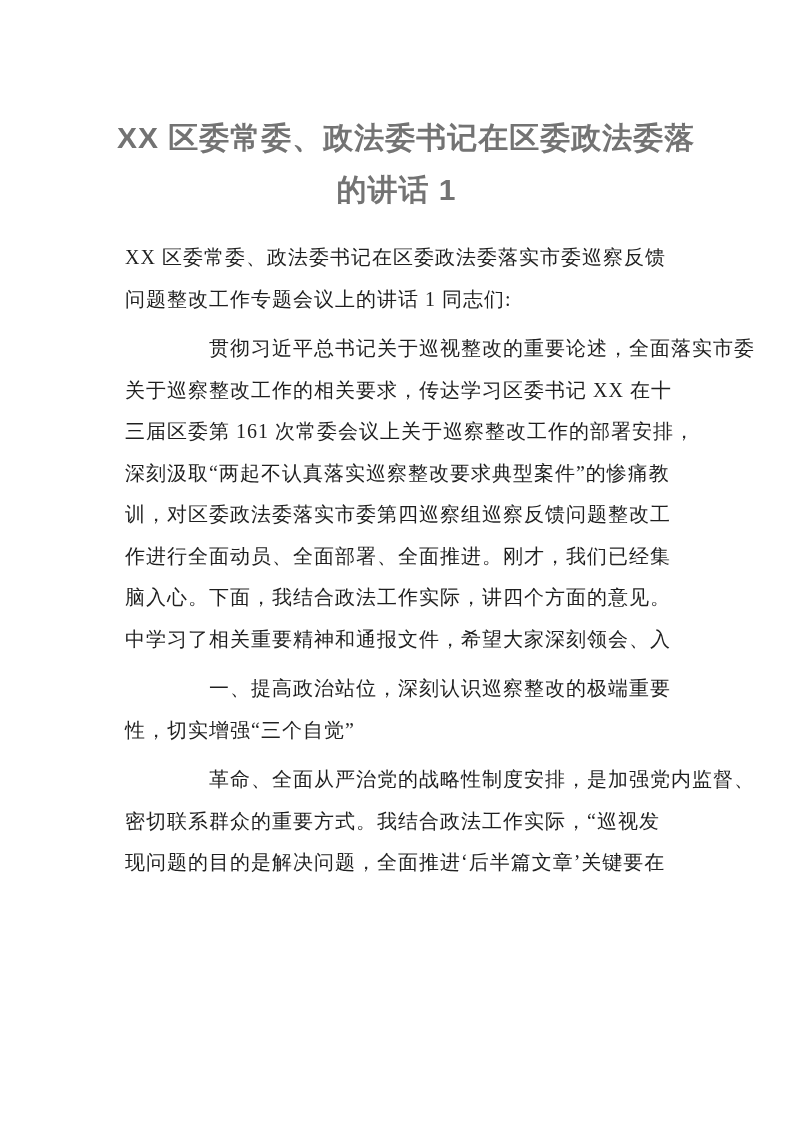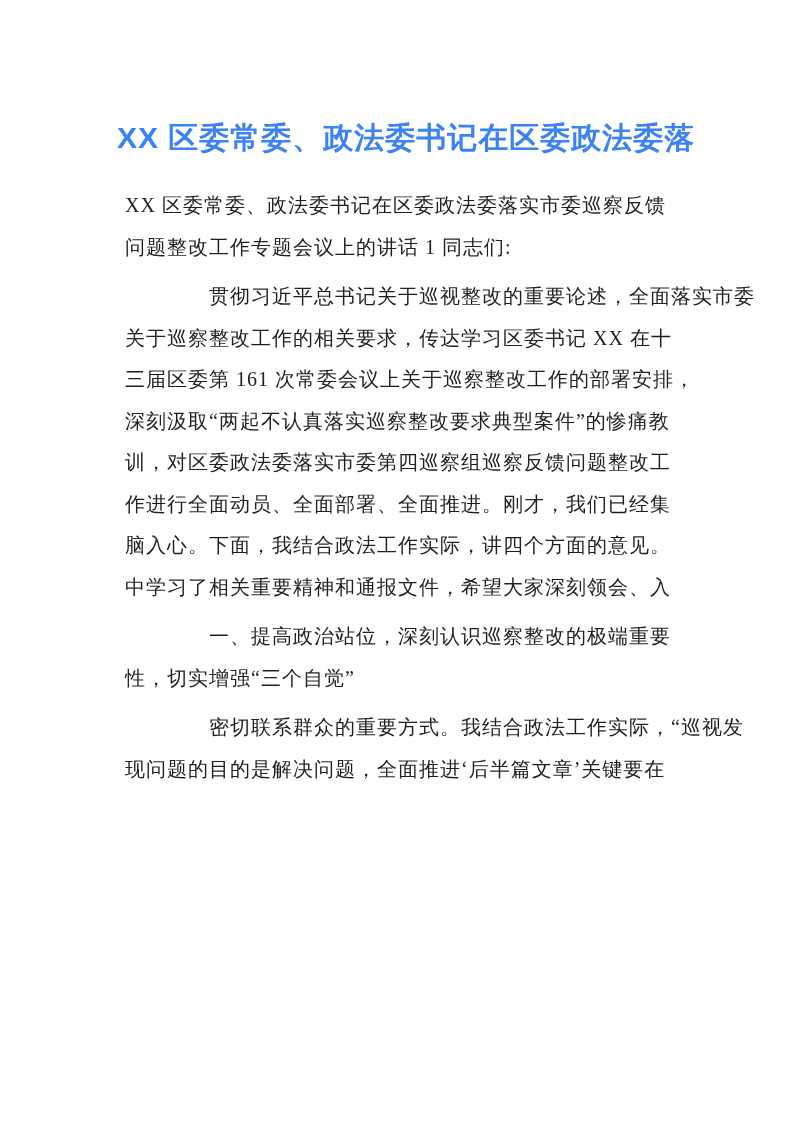--- a/index.html
+++ b/index.html
@@ -22,21 +22,21 @@
   }
   .doc-title {
     margin: 0;
     padding-top: 112px;
     font-family: "Liberation Sans", "DejaVu Sans", sans-serif;
     font-weight: 700;
     font-size: 30px;
     line-height: 52px;
     letter-spacing: 1px;
     text-align: center;
-    color: #3b82f6;
+    color: #737373;
   }
   .title-line {
     display: block;
     white-space: nowrap;
   }
   .doc-body {
     margin-top: 21px;
     font-size: 20px;
     line-height: 41.5px;
     letter-spacing: 1px;
@@ -51,20 +51,21 @@
     padding-left: 84px;
   }
 </style>
 </head>
 <body>
 
 <div class="page">
   <div class="content">
     <h1 class="doc-title">
         <span class="title-line">XX 区委常委、政法委书记在区委政法委落</span>
+        <span class="title-line">的讲话 1</span>
       </h1>
     <div class="doc-body">
         <div class="para">
           <div class="line">XX 区委常委、政法委书记在区委政法委落实市委巡察反馈</div>
           <div class="line">问题整改工作专题会议上的讲话 1 同志们:</div>
         </div>
         <div class="para indent">
           <div class="line">贯彻习近平总书记关于巡视整改的重要论述，全面落实市委</div>
           <div class="line">关于巡察整改工作的相关要求，传达学习区委书记 XX 在十</div>
           <div class="line">三届区委第 161 次常委会议上关于巡察整改工作的部署安排，</div>
@@ -72,18 +73,19 @@
           <div class="line">训，对区委政法委落实市委第四巡察组巡察反馈问题整改工</div>
           <div class="line">作进行全面动员、全面部署、全面推进。刚才，我们已经集</div>
           <div class="line">脑入心。下面，我结合政法工作实际，讲四个方面的意见。</div>
           <div class="line">中学习了相关重要精神和通报文件，希望大家深刻领会、入</div>
         </div>
         <div class="para indent">
           <div class="line">一、提高政治站位，深刻认识巡察整改的极端重要</div>
           <div class="line">性，切实增强“三个自觉”</div>
         </div>
         <div class="para indent">
+          <div class="line">革命、全面从严治党的战略性制度安排，是加强党内监督、</div>
           <div class="line">密切联系群众的重要方式。我结合政法工作实际，“巡视发</div>
           <div class="line">现问题的目的是解决问题，全面推进‘后半篇文章’关键要在</div>
         </div>
       </div>
   </div>
 </div>
 
 </body></html>

